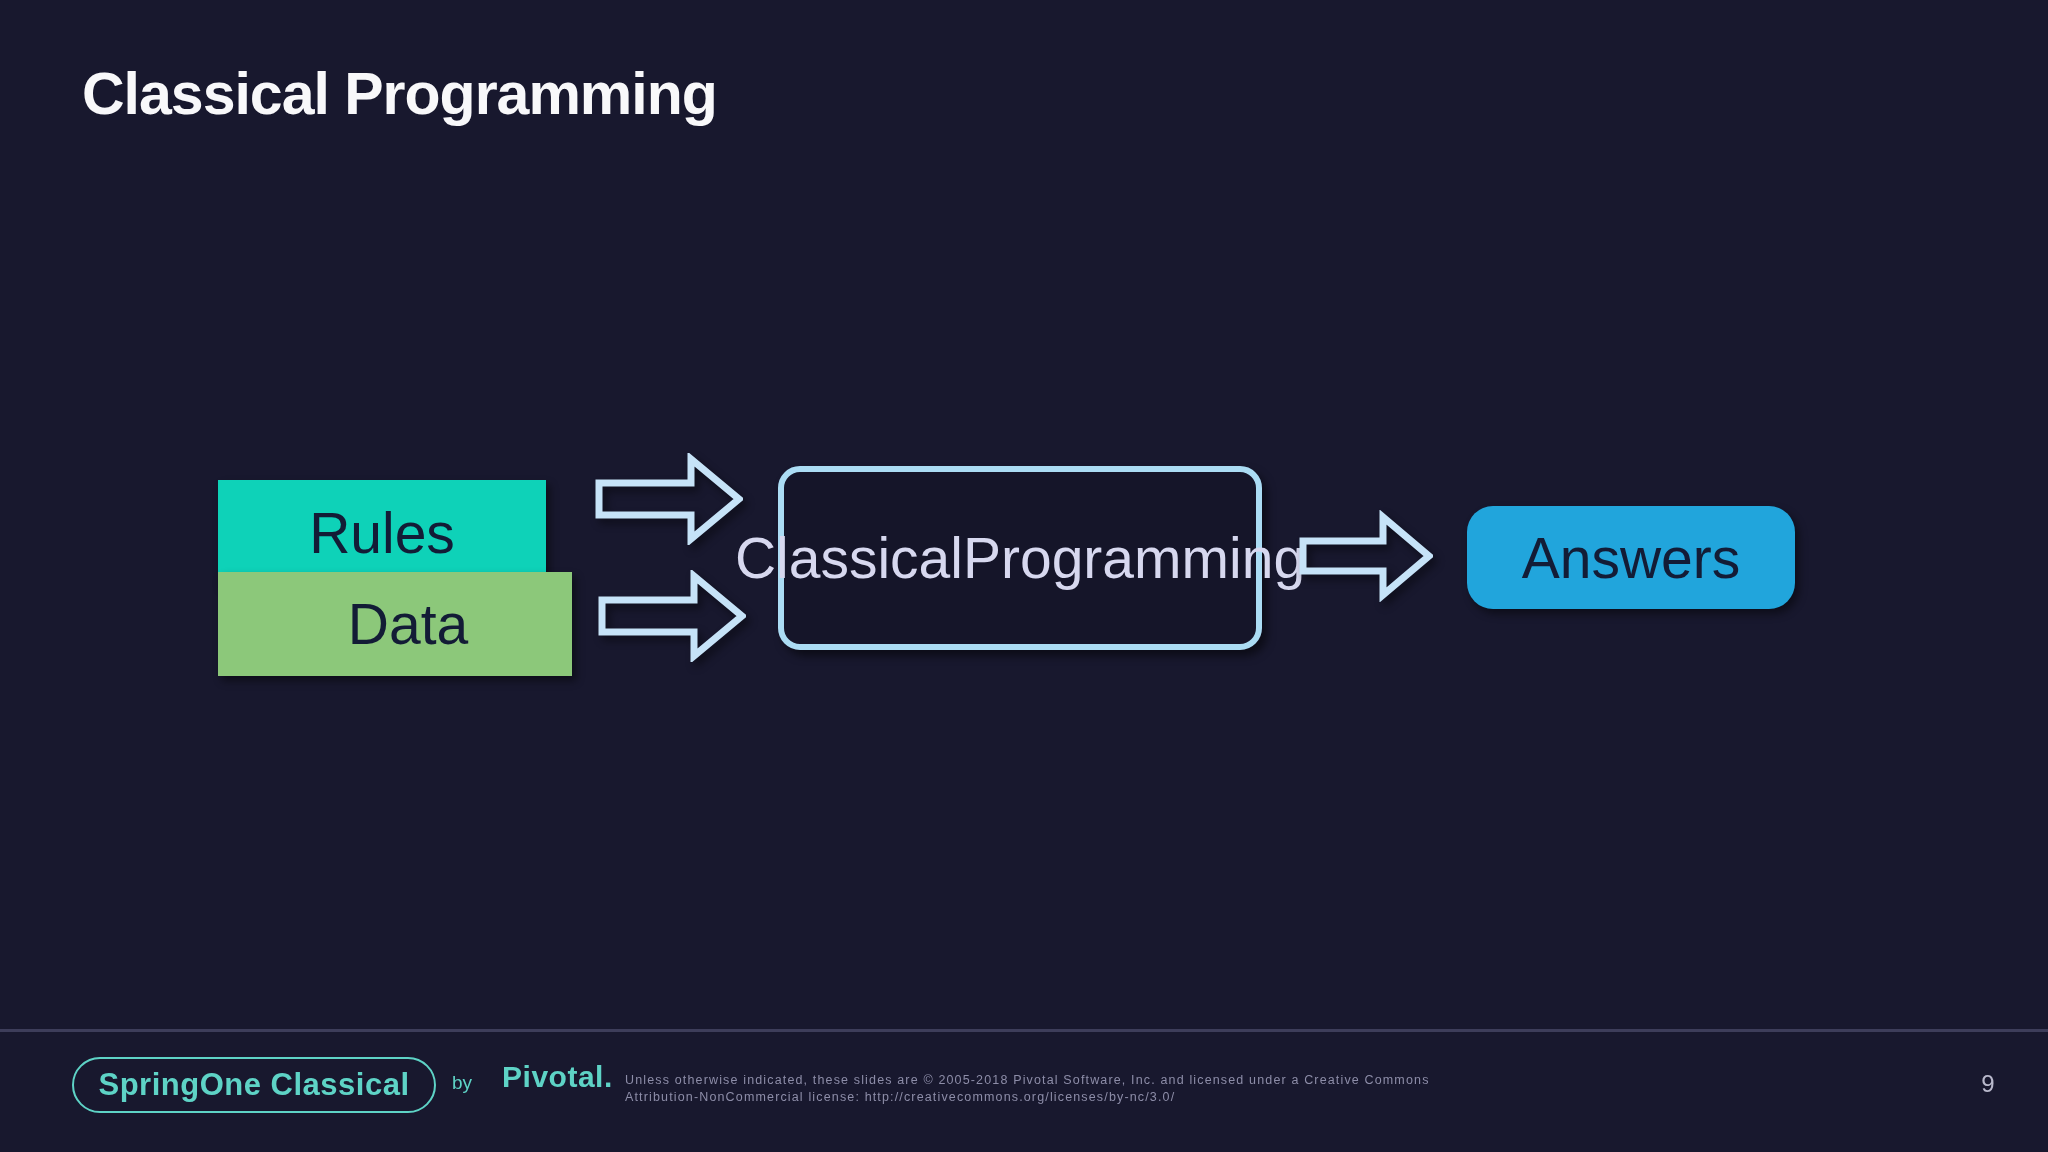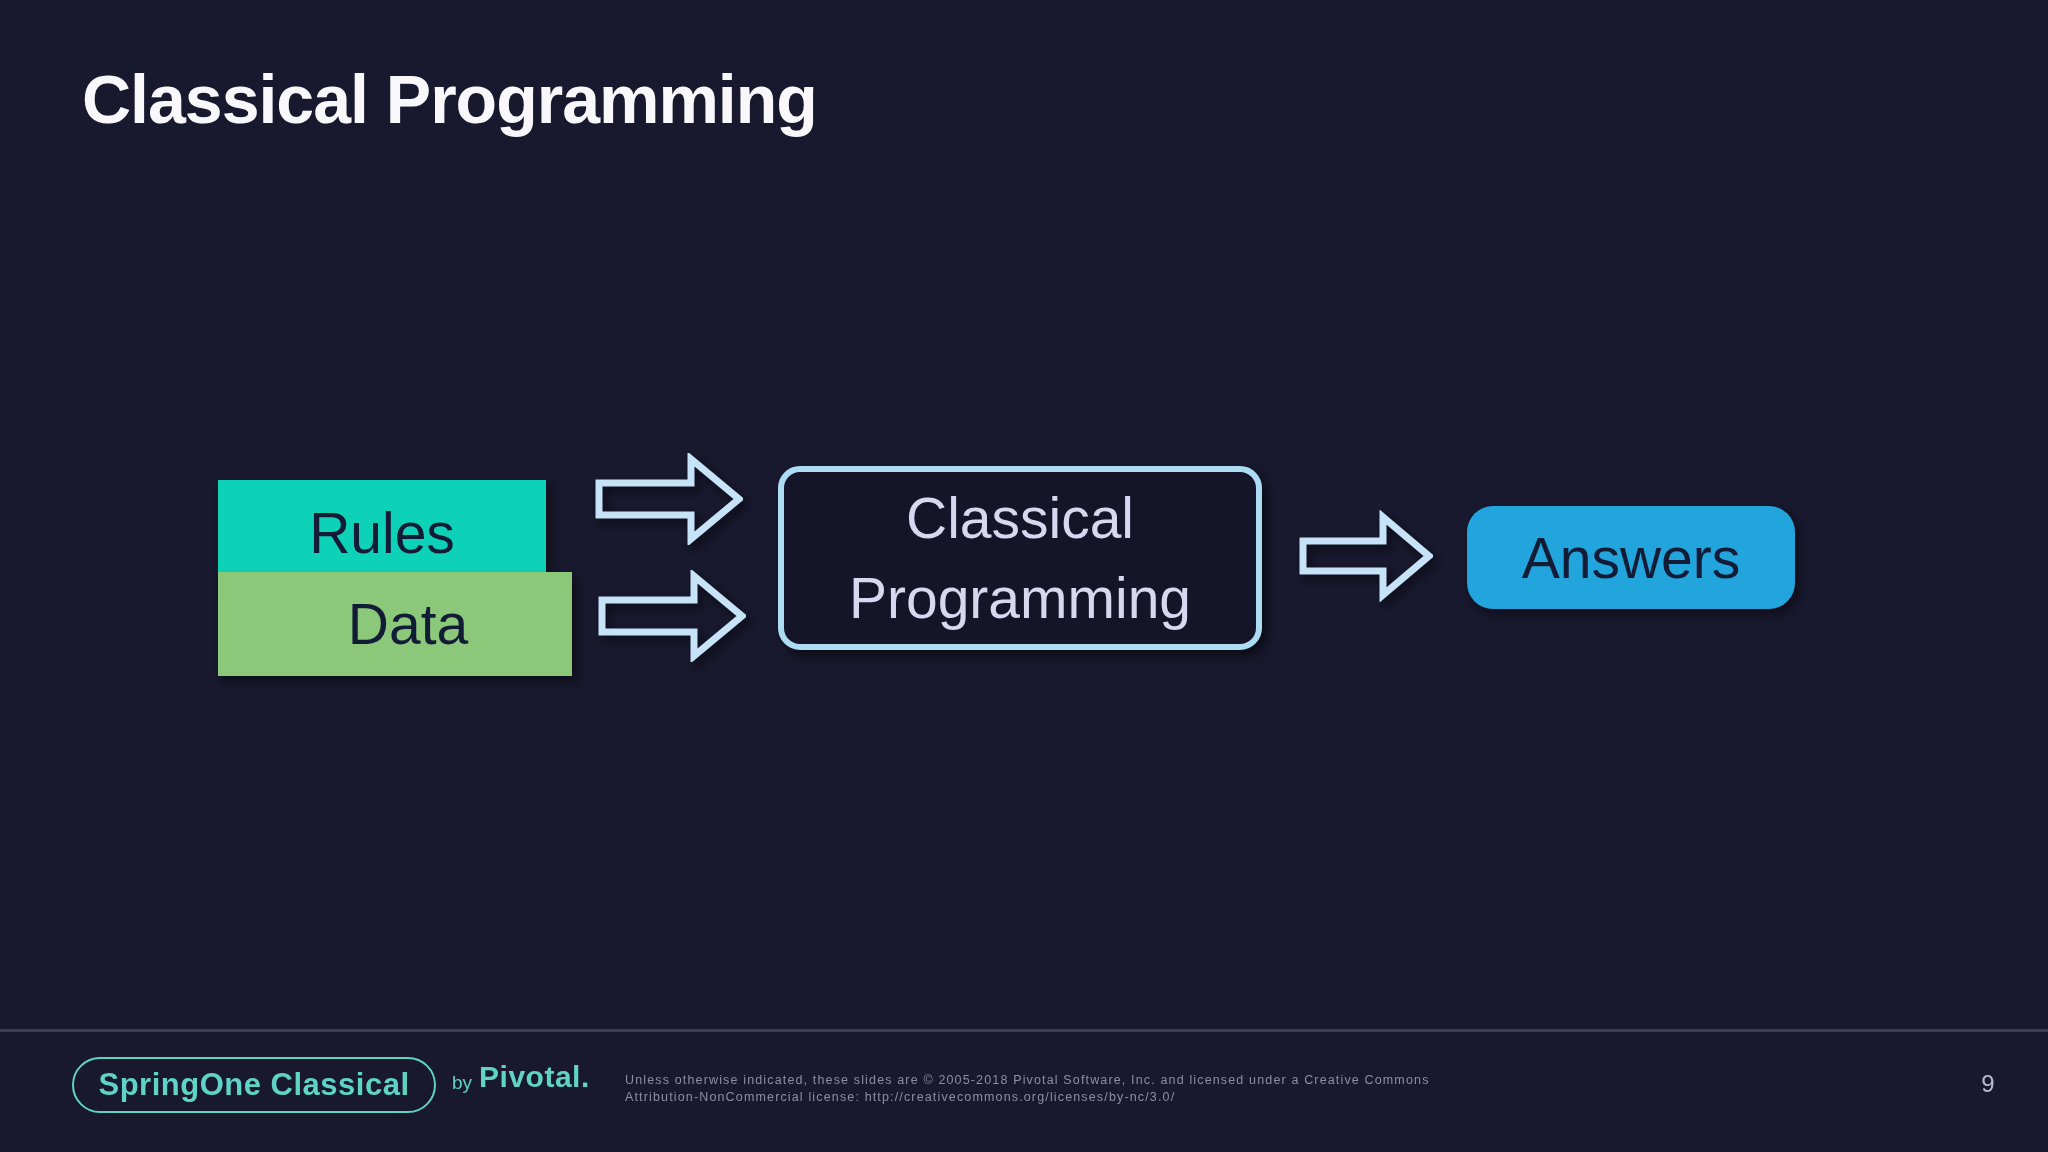--- a/index.html
+++ b/index.html
@@ -6,42 +6,42 @@
   body {
     width: 2048px; height: 1152px;
     background: var(--background, #18182e);
     font-family: "Liberation Sans", sans-serif;
     overflow: hidden;
   }
   .slide { position: relative; width: 2048px; height: 1152px; }
 
   .slide-title {
     position: absolute; left: 82px; top: 64px;
-    font-size: 68px; font-weight: bold; letter-spacing: -1px;
+    font-size: 59px; font-weight: bold; letter-spacing: -1px;
     color: var(--title, #f8f8fa); line-height: 1.05;
     white-space: nowrap;
   }
 
   .io-box {
     position: absolute; display: flex; align-items: center; justify-content: center;
     color: var(--box-text, #131c36);
     font-size: 57px; font-weight: 500;
     box-shadow: 4px 5px 8px rgba(0,0,0,0.45);
   }
   .rules-box { left: 218px; top: 432px; width: 328px; height: 105px; background: var(--rules-fill, #0ed2b8); margin-top: 48px; }
   .data-box  { left: 218px; top: 572px; width: 328px; height: 104px; background: var(--data-fill, #8cc87a); padding-left: 26px; }
   .answers-box { left: 1467px; top: 506px; width: 328px; height: 103px; background: var(--answers-fill, #21a5dc); border-radius: 26px; }
 
   .process-box {
     position: absolute; left: 778px; top: 466px; width: 484px; height: 184px;
     border: 6px solid var(--process-border, #abdcf4);
     border-radius: 22px;
     background: rgba(0,0,0,0.10);
     box-sizing: border-box;
-    display: flex; flex-direction: column; align-items: center; justify-content: center;
+    display: flex; flex-direction: row; align-items: center; justify-content: center;
     color: var(--process-text, #d7d8ef);
     font-size: 57px; font-weight: 500; line-height: 80px;
     box-shadow: 5px 6px 9px rgba(0,0,0,0.5);
   }
 
   .arrow { position: absolute; filter: drop-shadow(4px 5px 4px rgba(0,0,0,0.45)); }
   .arrow svg { display: block; }
 
   .footer-divider {
     position: absolute; left: 0; top: 1029px; width: 2048px; height: 3px;
@@ -57,21 +57,21 @@
     font-size: 31px; font-weight: bold; letter-spacing: 0.5px;
     white-space: nowrap;
   }
 
   .byline {
     position: absolute; left: 452px; top: 1060px;
     display: flex; align-items: flex-end; gap: 7px;
     color: var(--brand, #5ed3c6); white-space: nowrap;
   }
   .byline .by { font-size: 19px; }
-  .byline .brand { font-size: 30px; font-weight: bold; letter-spacing: 0.5px; }
+  .byline .brand { font-size: 30px; font-weight: bold; letter-spacing: 0.5px; margin-left: 23px; }
 
   .license {
     position: absolute; left: 625px; top: 1072px;
     color: var(--license-text, #8d8da8);
     font-size: 12.5px; letter-spacing: 1.15px; line-height: 16.5px;
     white-space: nowrap;
   }
 
   .page-number {
     position: absolute; left: 1968px; top: 1070px; width: 40px;

